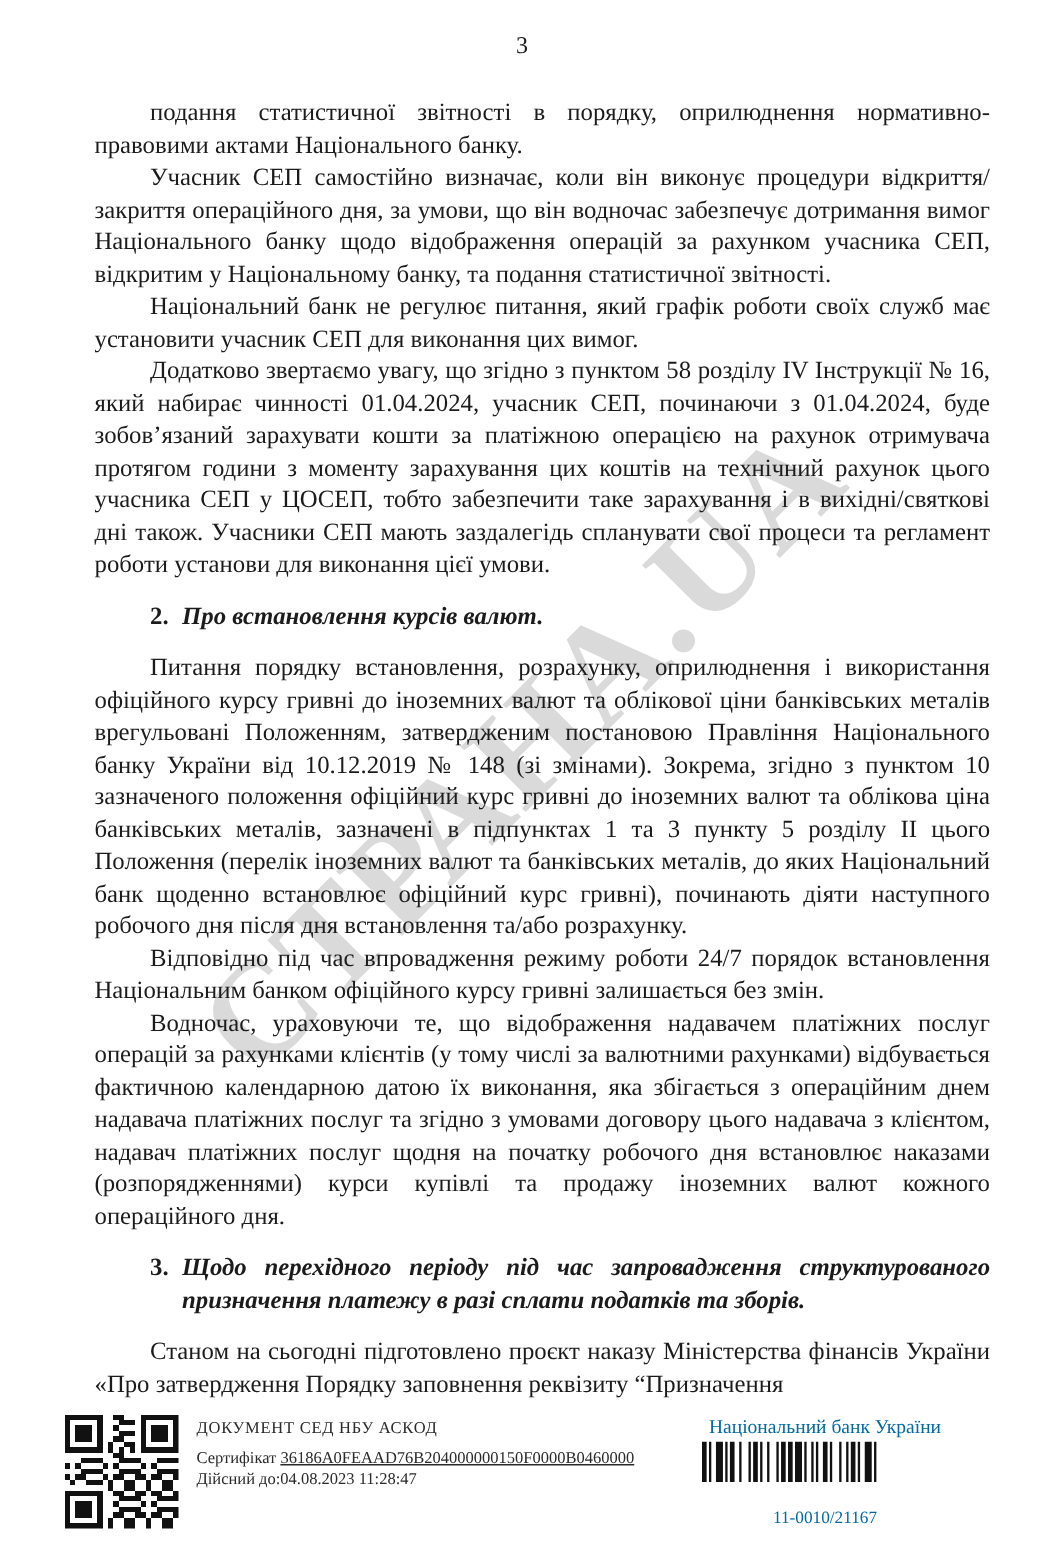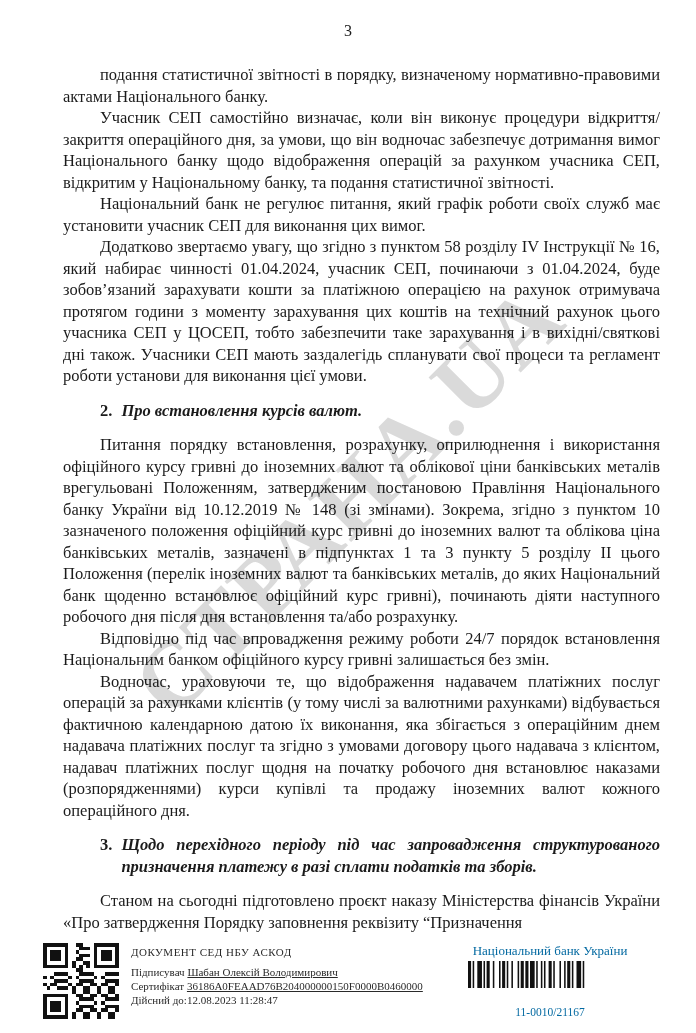--- a/index.html
+++ b/index.html
@@ -65,21 +65,21 @@
 </head>
 <body>
 
 <div class="page">
 
   <div class="page-number">3</div>
 
   <div class="watermark" style="color: rgb(188, 188, 188);">СТРАНА.UA</div>
 
   <div class="content">
-      <p>подання статистичної звітності в порядку, визначеному нормативно-правовими актами Національного банку.</p>
+      <p>подання статистичної звітності в порядку, оприлюднення нормативно-правовими актами Національного банку.</p>
       <p>Учасник СЕП самостійно визначає, коли він виконує процедури відкриття/закриття операційного дня, за умови, що він водночас забезпечує дотримання вимог Національного банку щодо відображення операцій за рахунком учасника СЕП, відкритим у Національному банку, та подання статистичної звітності.</p>
       <p>Національний банк не регулює питання, який графік роботи своїх служб має установити учасник СЕП для виконання цих вимог.</p>
       <p>Додатково звертаємо увагу, що згідно з пунктом 58 розділу IV Інструкції № 16, який набирає чинності 01.04.2024, учасник СЕП, починаючи з 01.04.2024, буде зобов’язаний зарахувати кошти за платіжною операцією на рахунок отримувача протягом години з моменту зарахування цих коштів на технічний рахунок цього учасника СЕП у ЦОСЕП, тобто забезпечити таке зарахування і в вихідні/святкові дні також. Учасники СЕП мають заздалегідь спланувати свої процеси та регламент роботи установи для виконання цієї умови.</p>
       <div class="heading">
         <span class="hnum">2.</span>
         <span class="htext">Про встановлення курсів валют.</span>
       </div>
       <p>Питання порядку встановлення, розрахунку, оприлюднення і використання офіційного курсу гривні до іноземних валют та облікової ціни банківських металів врегульовані Положенням, затвердженим постановою Правління Національного банку України від 10.12.2019 № 148 (зі змінами). Зокрема, згідно з пунктом 10 зазначеного положення офіційний курс гривні до іноземних валют та облікова ціна банківських металів, зазначені в підпунктах 1 та 3 пункту 5 розділу II цього Положення (перелік іноземних валют та банківських металів, до яких Національний банк щоденно встановлює офіційний курс гривні), починають діяти наступного робочого дня після дня встановлення та/або розрахунку.</p>
       <p>Відповідно під час впровадження режиму роботи 24/7 порядок встановлення Національним банком офіційного курсу гривні залишається без змін.</p>
       <p>Водночас, ураховуючи те, що відображення надавачем платіжних послуг операцій за рахунками клієнтів (у тому числі за валютними рахунками) відбувається фактичною календарною датою їх виконання, яка збігається з операційним днем надавача платіжних послуг та згідно з умовами договору цього надавача з клієнтом, надавач платіжних послуг щодня на початку робочого дня встановлює наказами (розпорядженнями) курси купівлі та продажу іноземних валют кожного операційного дня.</p>
@@ -311,28 +311,24 @@
         <rect x="11" y="20" width="1" height="1" fill="#111"></rect>
         <rect x="12" y="20" width="1" height="1" fill="#111"></rect>
         <rect x="15" y="20" width="1" height="1" fill="#111"></rect>
         <rect x="18" y="20" width="1" height="1" fill="#111"></rect>
         <rect x="19" y="20" width="1" height="1" fill="#111"></rect>
       </svg>
 
     <div class="sig-block">
       <div class="sig-title">ДОКУМЕНТ СЕД НБУ АСКОД</div>
       <div>
-        <span>Підписувач</span>
-        <span class="u">Шабан Олексій Володимирович</span>
-      </div>
-      <div>
         <span>Сертифікат</span>
         <span class="u">36186A0FEAAD76B204000000150F0000B0460000</span>
       </div>
-      <div>Дійсний до:12.08.2023 11:28:47</div>
+      <div>Дійсний до:04.08.2023 11:28:47</div>
     </div>
 
     <div class="stamp-block">
       <div class="stamp-org">Національний банк України</div>
       <svg class="barcode" width="168" height="27" xmlns="http://www.w3.org/2000/svg">
           <rect x="2.00" y="0" width="3.10" height="27" fill="#111"></rect>
           <rect x="6.65" y="0" width="1.55" height="27" fill="#111"></rect>
           <rect x="11.30" y="0" width="4.65" height="27" fill="#111"></rect>
           <rect x="17.50" y="0" width="1.55" height="27" fill="#111"></rect>
           <rect x="20.60" y="0" width="3.10" height="27" fill="#111"></rect>

